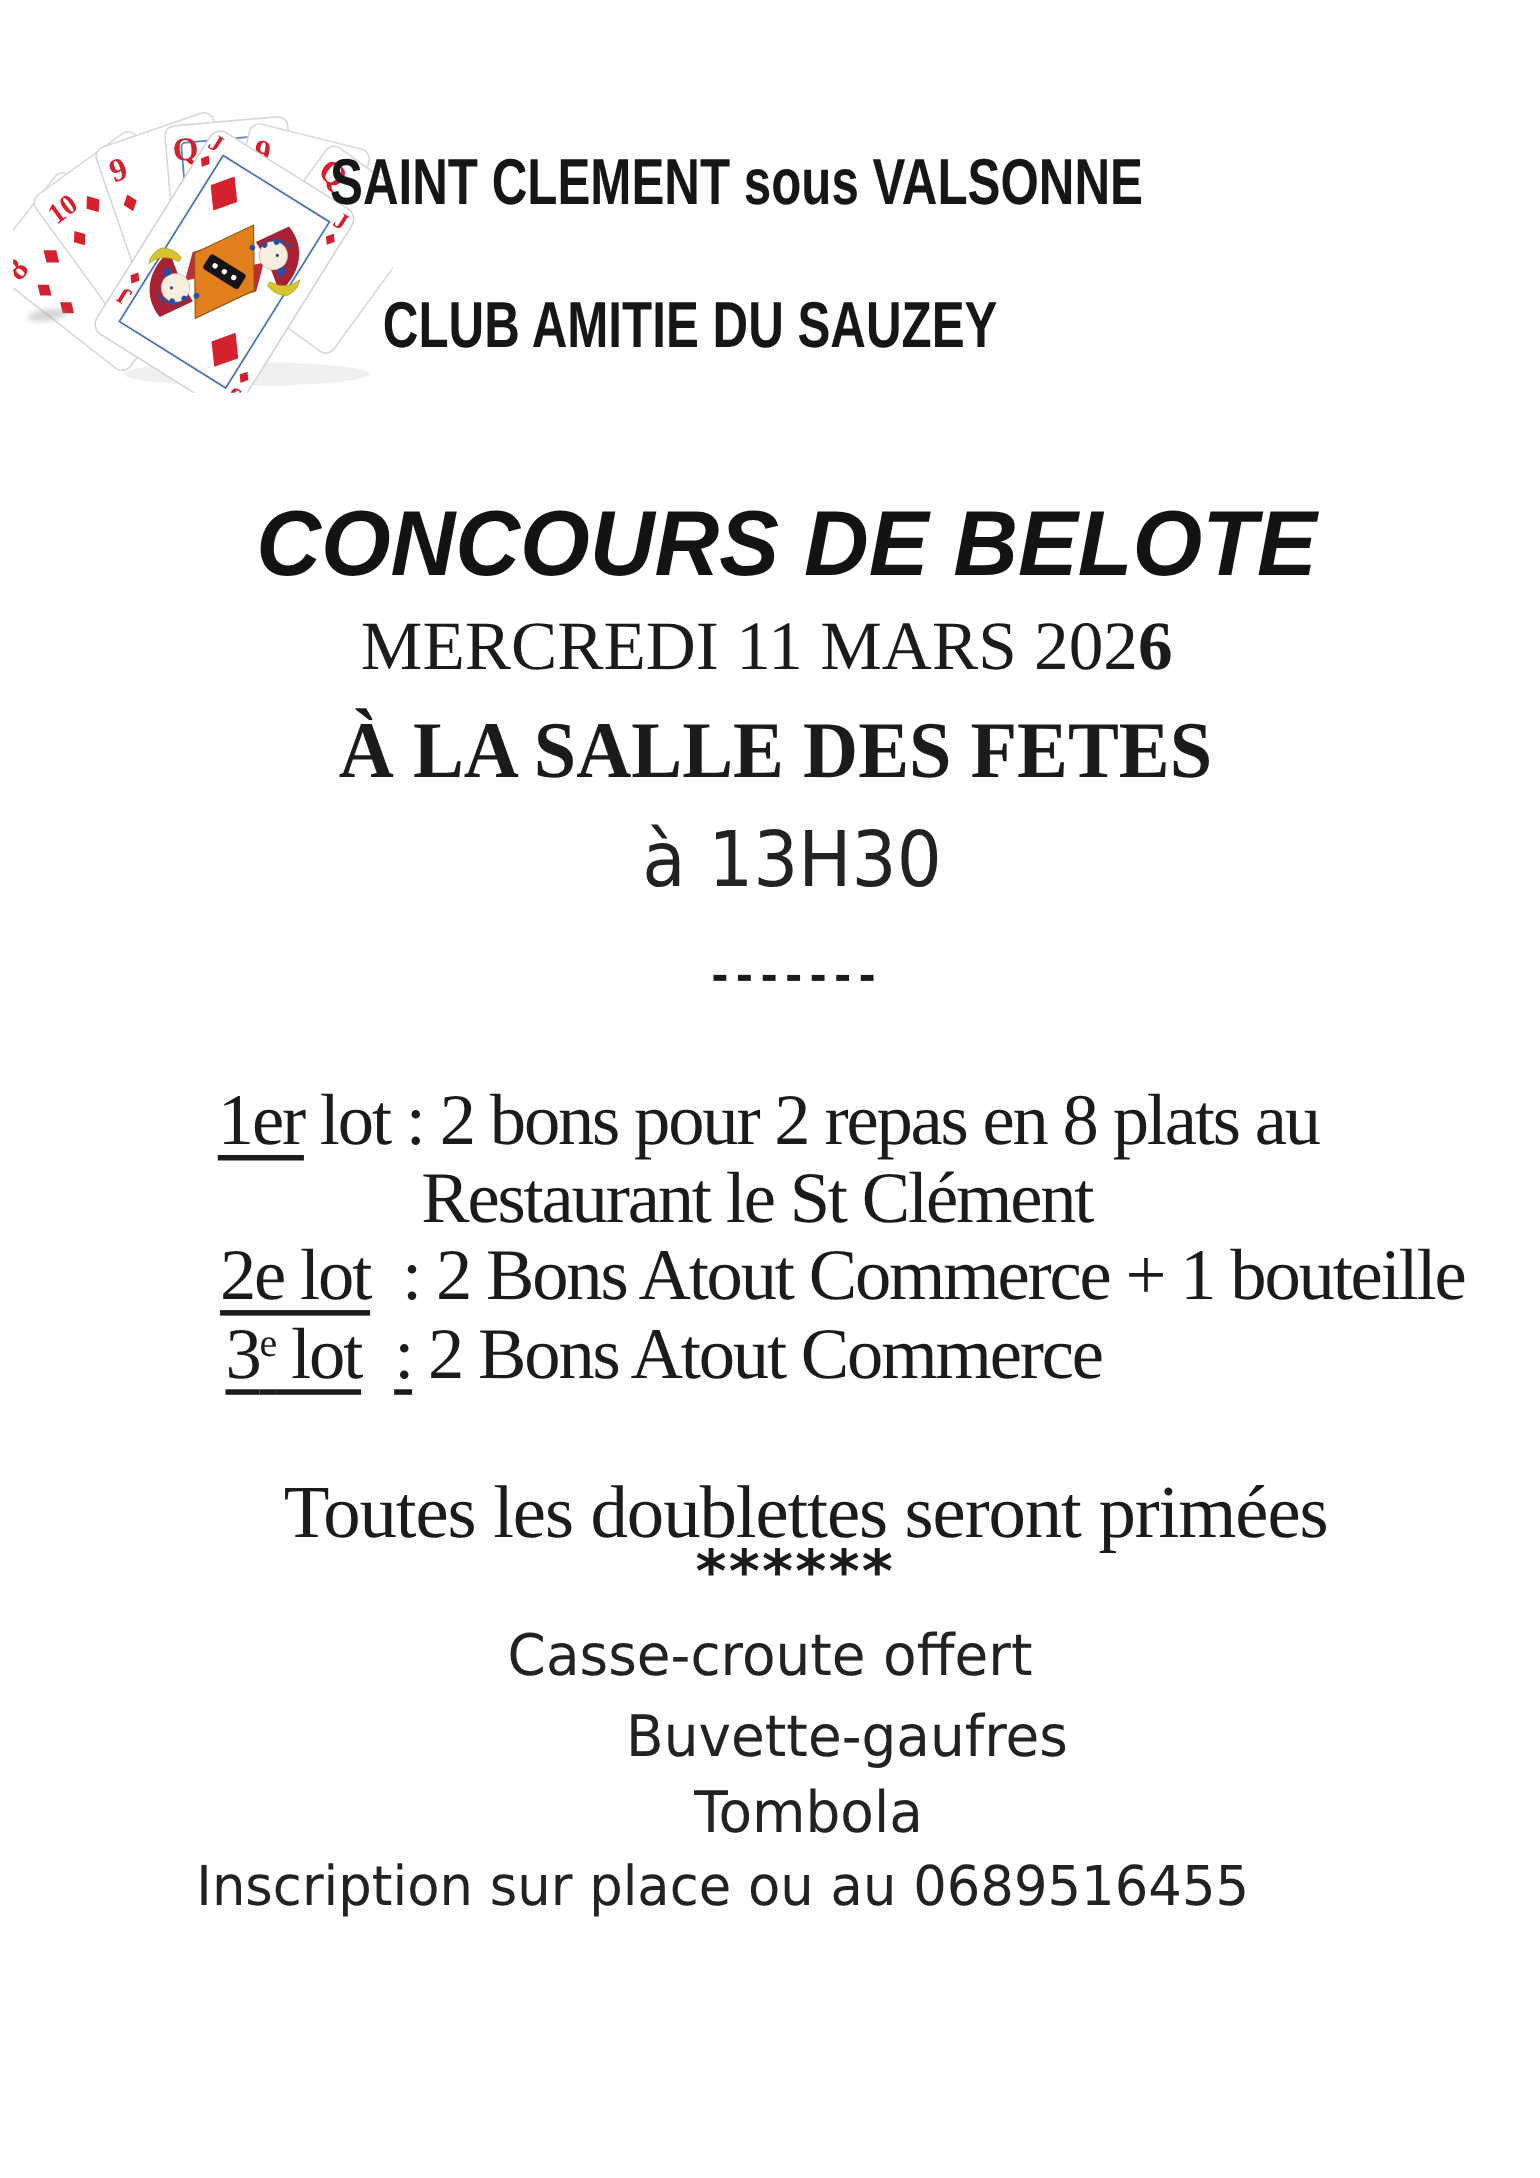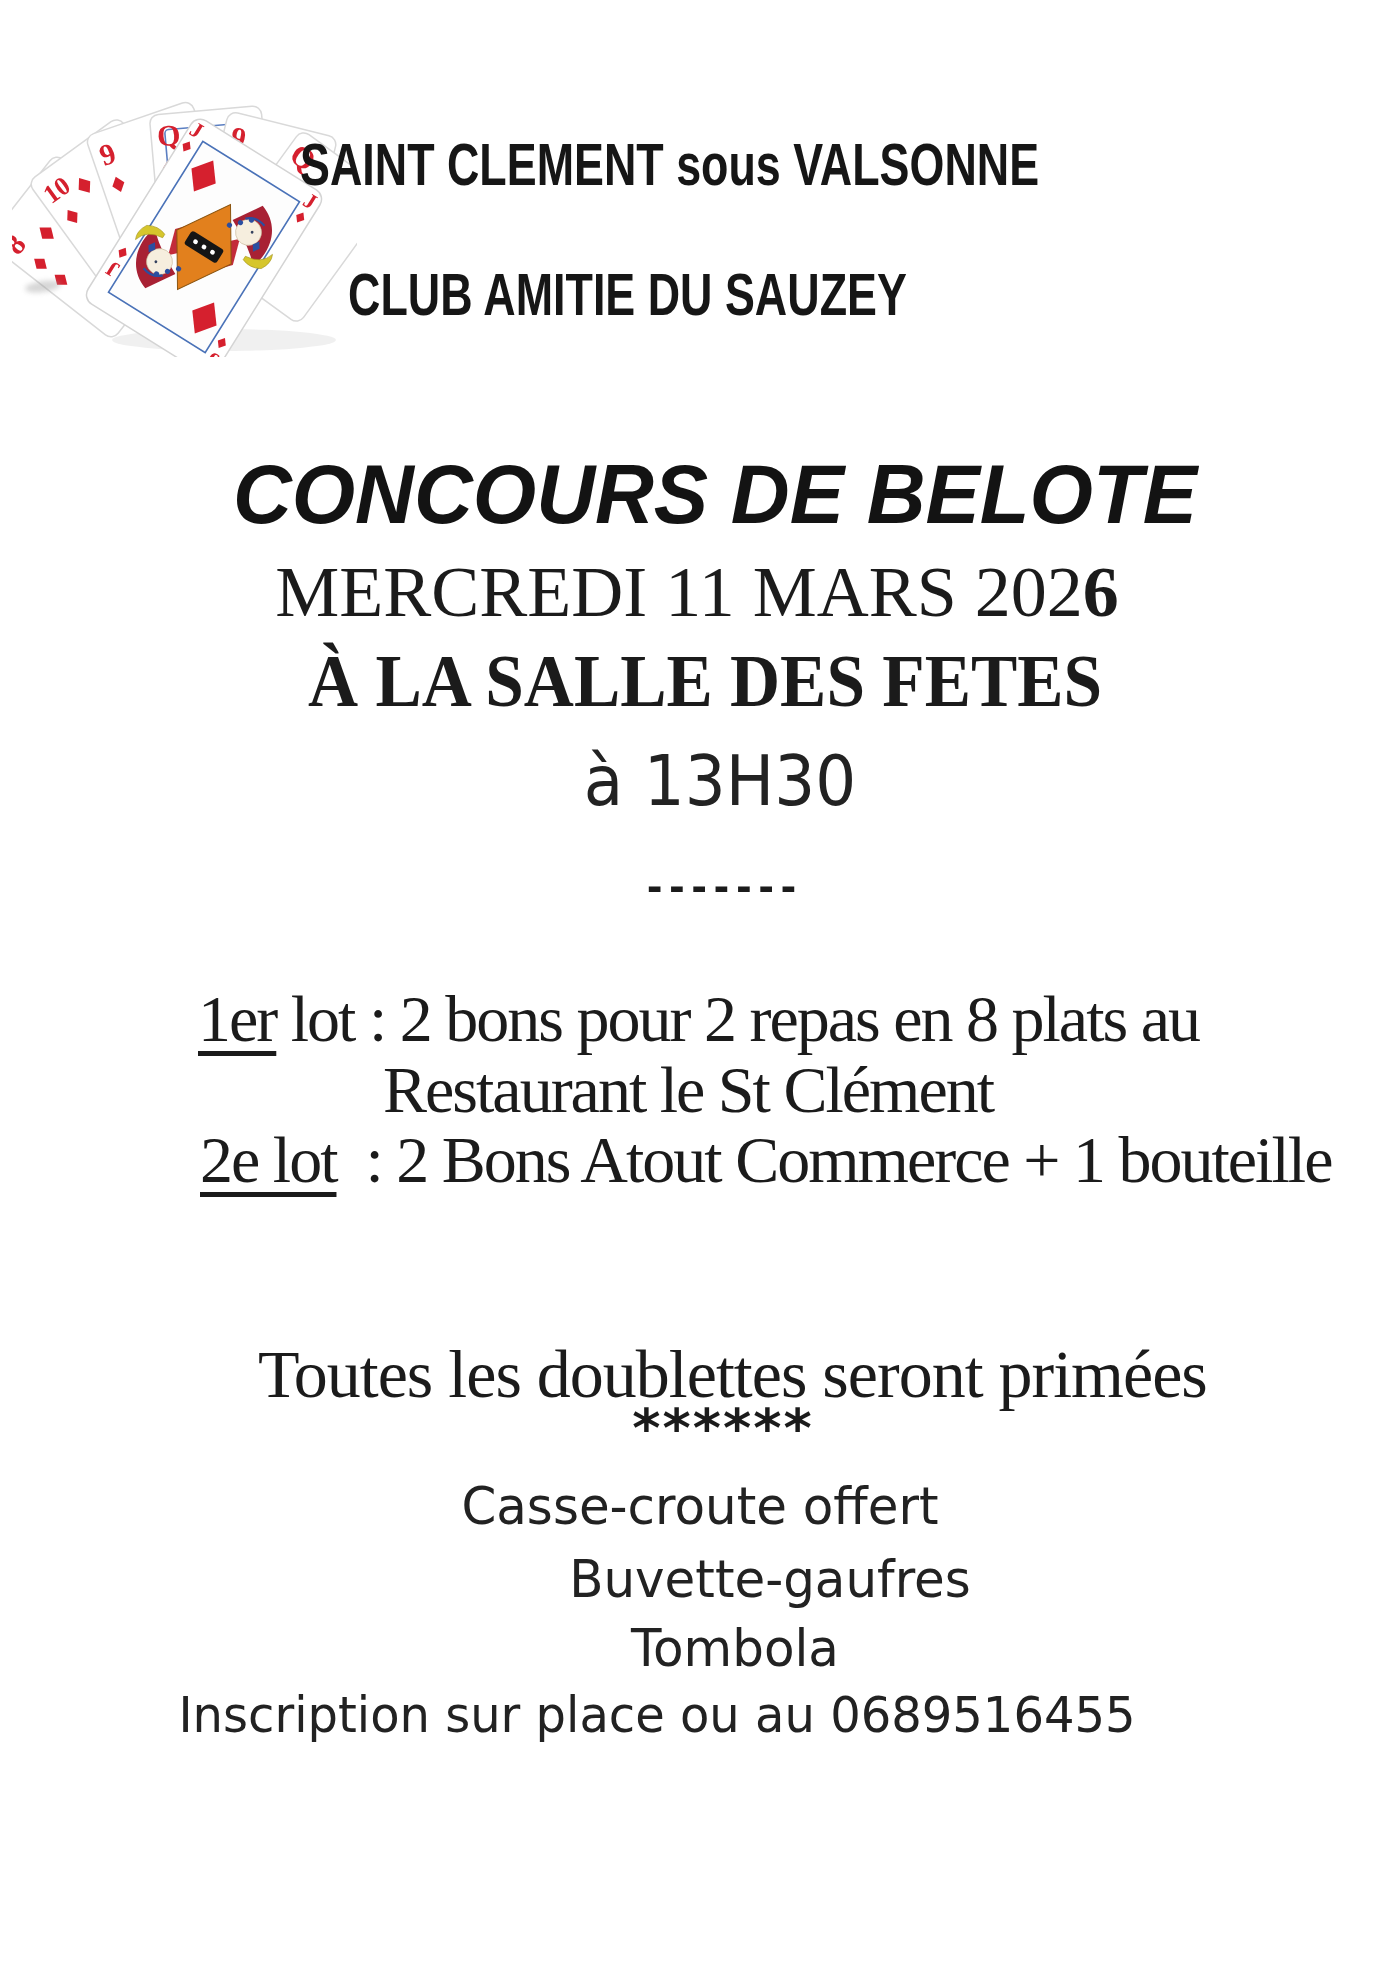--- a/index.html
+++ b/index.html
@@ -21,21 +21,21 @@
   }
   
   .title{
     font-family:"Liberation Sans", sans-serif;
     font-style:italic;font-weight:700;font-size:84px;
     transform:translateX(-50%) scaleX(0.97);
     color:#131313;
   }
   .dateline{
     font-family:"Liberation Serif", serif;
-    font-size:72px;transform:translateX(-50%);
+    font-size:63px;transform:translateX(-50%);
   }
   .dateline b{font-weight:700;}
   .venue{
     font-family:"Liberation Serif", serif;font-weight:700;
     font-size:73px;transform:translateX(-50%) scaleX(0.95);
   }
   .comic{
     font-family:"DejaVu Sans", sans-serif;
     color:#222;
   }
@@ -201,20 +201,21 @@
 
   <div class="abs dashes" style="left:725px;top:862px;">-------</div>
 
 
   <div class="abs detail" style="left:198px;top:986px;"><span class="ul">1er</span><span> lot : 2 bons pour 2 repas en 8 plats au</span></div>
 
   <div class="abs detail" style="left:383px;top:1057px;">Restaurant le St Clément</div>
 
   <div class="abs detail" style="left:200px;top:1127px;"><span class="ul">2e lot</span><span>  : 2 Bons Atout Commerce + 1 bouteille</span></div>
 
+  <div class="abs detail" style="left:205px;top:1199px;"><span class="ul"><span>3</span><sup>e</sup><span> lot</span></span><span class="ul colon-gap">:</span><span> 2 Bons Atout Commerce</span></div>
 
   <div class="abs note" style="left:258px;top:1340px;">Toutes les doublettes seront primées</div>
 
   <div class="abs stars" style="left:723px;top:1402px;">******</div>
 
   <div class="abs comic offer" style="left:700px;top:1480px;">Casse-croute offert</div>
   <div class="abs comic offer" style="left:770px;top:1553px;">Buvette-gaufres</div>
   <div class="abs comic offer" style="left:735px;top:1622px;">Tombola</div>
   <div class="abs comic reg" style="left:657px;top:1690px;">Inscription sur place ou au 0689516455</div>
 

